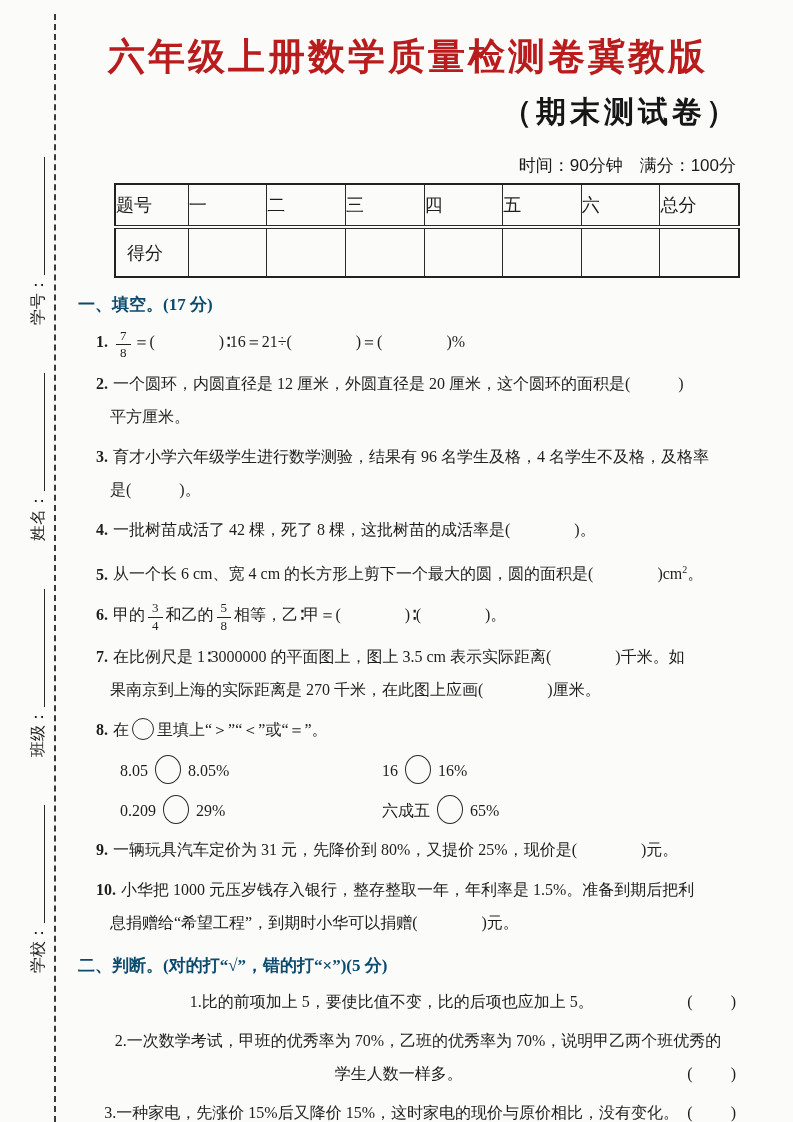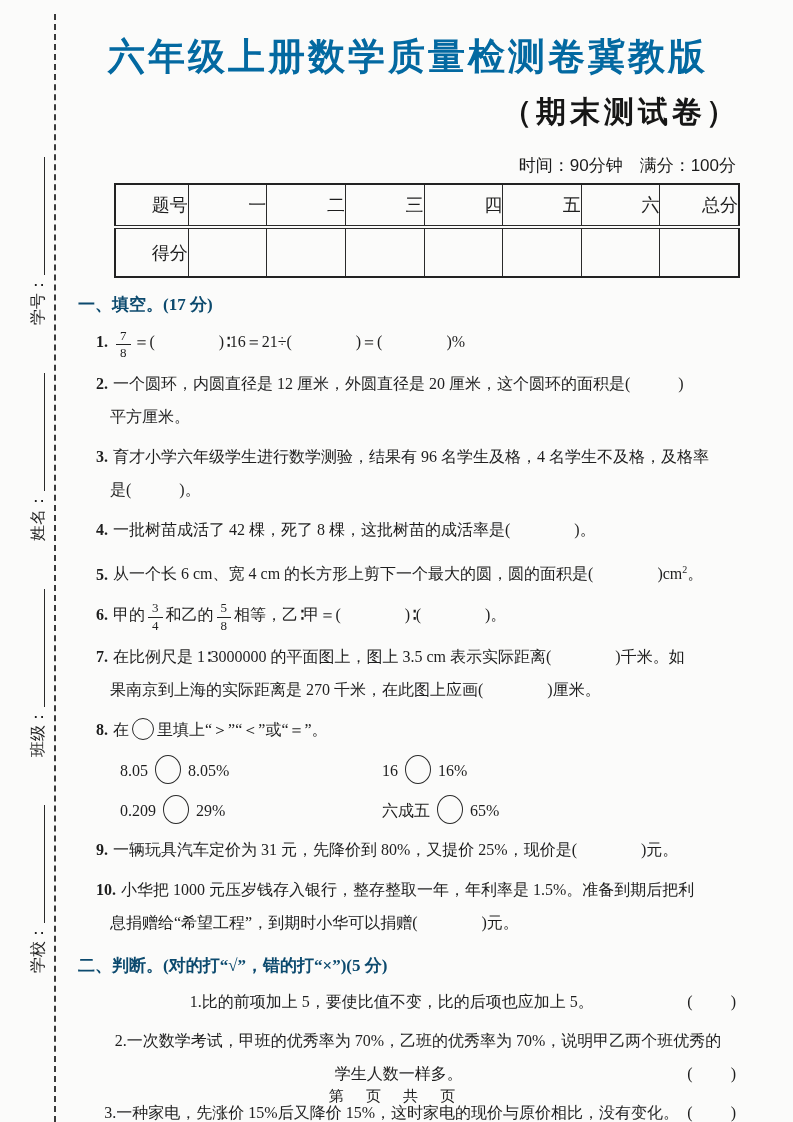--- a/index.html
+++ b/index.html
@@ -26,39 +26,39 @@
   }
   .field{display:flex;align-items:flex-end;margin:0 24px;}
   .f-label{line-height:20px;}
   .f-blank{display:inline-block;width:118px;height:3px;border-bottom:1.6px solid #2a2a2a;margin:0 0 3px 2px;}
 
   
   .main{position:absolute;left:76px;top:0;width:664px;}
   .title{
     margin:34px 0 0 0;text-align:center;
     font-family:"Liberation Sans","DejaVu Sans",sans-serif;
-    font-size:37px;font-weight:700;letter-spacing:3px;line-height:46px;color:#0369a1;
+    font-size:37px;font-weight:700;letter-spacing:3px;line-height:46px;color:#b91c1c;
   }
   .subtitle{
     margin:12px 0 0 0;text-align:right;
     font-family:"Liberation Sans","DejaVu Sans",sans-serif;
     font-size:30px;font-weight:700;letter-spacing:4px;line-height:40px;color:#161616;
   }
   .meta{
     margin-top:22px;text-align:right;padding-right:4px;
     font-family:Liberation Sans, sans-serif;
     font-size:17px;font-weight:500;color:#1a1a1a;
   }
   
   .score-table{
     border-collapse:collapse;margin:6px 0 0 38px;table-layout:fixed;
     border:2px solid #222;
   }
   .score-table td{
-    border:1.5px solid #2a2a2a;text-align:right;vertical-align:middle;
+    border:1.5px solid #2a2a2a;text-align:left;vertical-align:middle;
     font-size:18px;padding:0;
   }
   .score-table tr.hdr td{height:40px;border-bottom:4px double #2a2a2a;}
   .score-table tr.scr td{height:47px;padding-left:11px;}
   .col-first{width:72px;}
   .col-mid{width:78px;}
   .col-last{width:78px;}
 
   
   .section-heading{
@@ -225,15 +225,14 @@
       </div>
     </div>
 
     <div class="j-row">
       <div class="j-body"><span class="qno">3.</span><span>一种家电，先涨价 15%后又降价 15%，这时家电的现价与原价相比，没有变化。</span></div>
       <div class="j-paren">(　　)</div>
     </div>
 
   </div>
 
-  <div class="footer">第 页 共 页</div>
 
 </div>
 
 </body></html>

